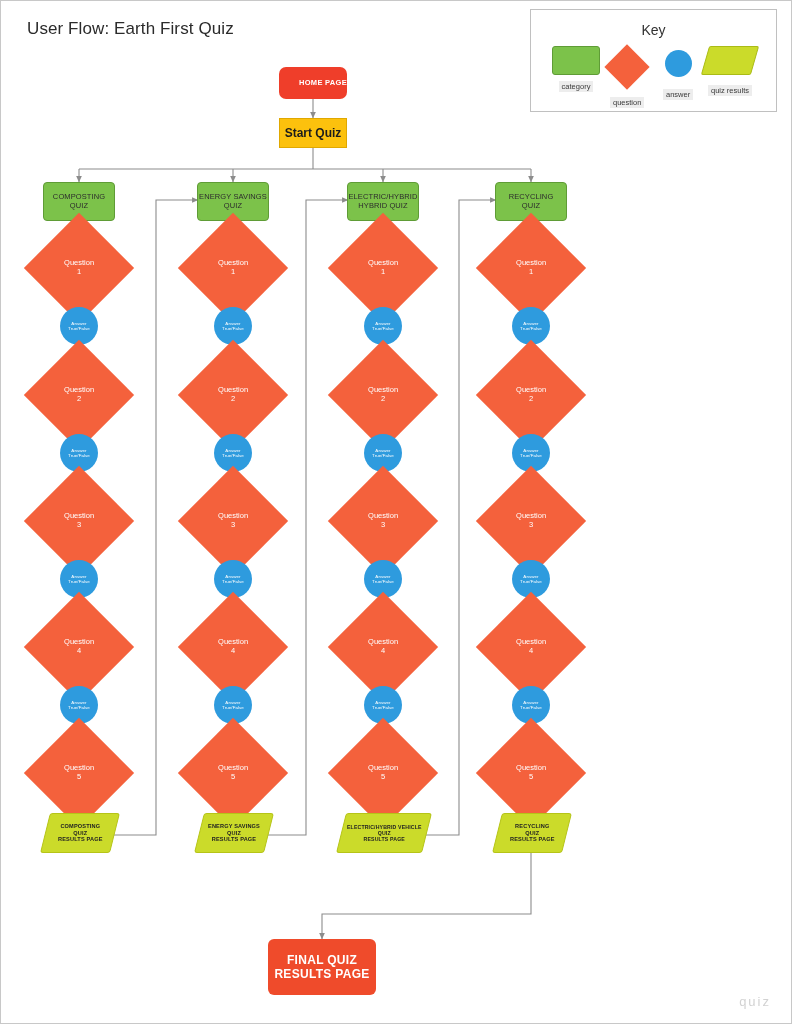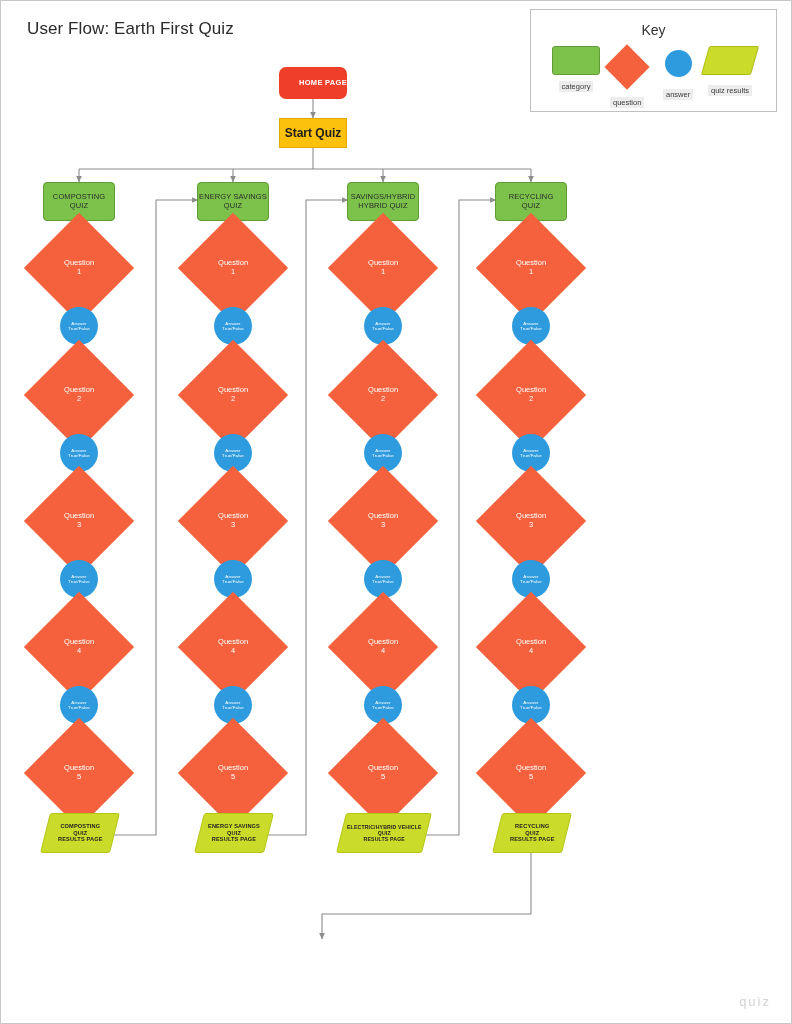--- a/index.html
+++ b/index.html
@@ -368,21 +368,21 @@
     <span><span>Answer</span><br><span>True/False</span></span>
   </div>
   <div class="node n-question" style="left:193px; top:733px;">
     <span><span>Question</span><br><span>5</span></span>
   </div>
   <div class="node n-results" style="left:198px; top:812px; width:70px; height:40px;">
     <span><span>ENERGY SAVINGS</span><br><span>QUIZ</span><br><span>RESULTS PAGE</span></span>
   </div>
 
   <div class="node n-category" style="left:346px; top:181px; width:72px; height:39px;">
-    <span><span>SAVINGS/HYBRID</span><br><span>HYBRID QUIZ</span></span>
+    <span><span>ELECTRIC/HYBRID</span><br><span>HYBRID QUIZ</span></span>
   </div>
   <div class="node n-question" style="left:343px; top:228px;">
     <span><span>Question</span><br><span>1</span></span>
   </div>
   <div class="node n-answer" style="left:363px; top:306px;">
     <span><span>Answer</span><br><span>True/False</span></span>
   </div>
   <div class="node n-question" style="left:343px; top:355px;">
     <span><span>Question</span><br><span>2</span></span>
   </div>
@@ -435,15 +435,18 @@
   <div class="node n-answer" style="left:511px; top:685px;">
     <span><span>Answer</span><br><span>True/False</span></span>
   </div>
   <div class="node n-question" style="left:491px; top:733px;">
     <span><span>Question</span><br><span>5</span></span>
   </div>
   <div class="node n-results" style="left:496px; top:812px; width:70px; height:40px;">
     <span><span>RECYCLING</span><br><span>QUIZ</span><br><span>RESULTS PAGE</span></span>
   </div>
 
+  <div class="node n-final" style="left:267px; top:938px; width:108px; height:56px;">
+    <span><span>FINAL QUIZ</span><br><span>RESULTS PAGE</span></span>
+  </div>
 
   <div id="watermark">quiz</div>
 </div>
 
 </body></html>

